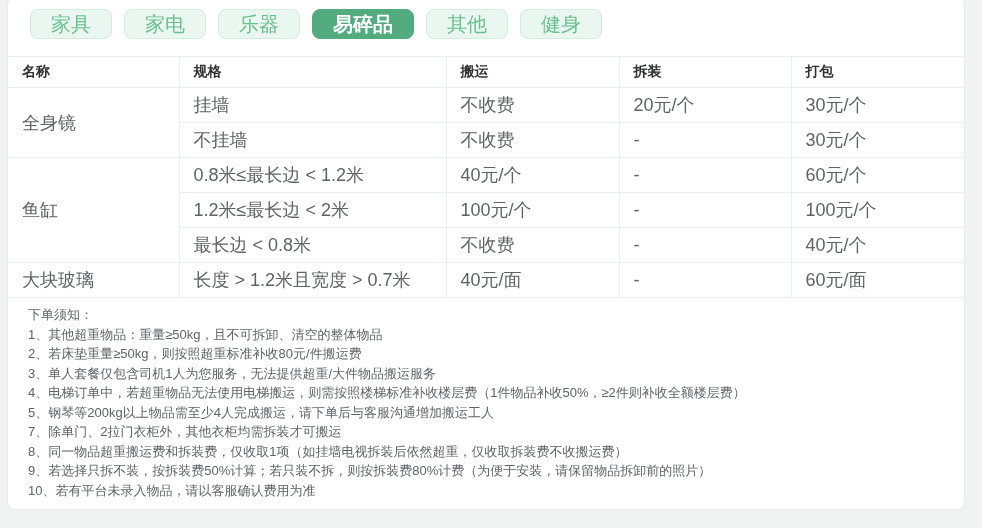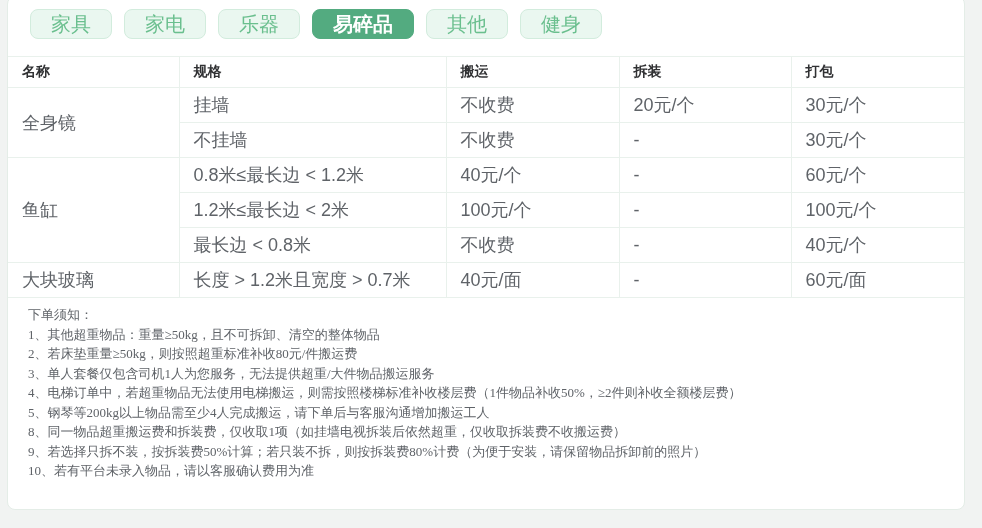--- a/index.html
+++ b/index.html
@@ -78,21 +78,20 @@
     font-size:14px;
   }
   tbody td{height:35px;}
   td.name-cell{vertical-align:middle;}
   
   .notes{
     padding:7px 20px 0 20px;
     font-size:13px;
     color:var(--cell-text);
     line-height:19.5px;
-    font-family:Liberation Serif, serif;
   }
   .notes .note-line{white-space:nowrap;}
 </style>
 </head>
 <body>
 
 <div class="card">
 
   <div class="tabbar">
       <div class="tab">家具</div>
@@ -163,18 +162,19 @@
       </tbody>
   </table>
 
   <div class="notes">
     <div class="note-line">下单须知：</div>
   <div class="note-line">1、其他超重物品：重量≥50kg，且不可拆卸、清空的整体物品</div>
       <div class="note-line">2、若床垫重量≥50kg，则按照超重标准补收80元/件搬运费</div>
       <div class="note-line">3、单人套餐仅包含司机1人为您服务，无法提供超重/大件物品搬运服务</div>
       <div class="note-line">4、电梯订单中，若超重物品无法使用电梯搬运，则需按照楼梯标准补收楼层费（1件物品补收50%，≥2件则补收全额楼层费）</div>
       <div class="note-line">5、钢琴等200kg以上物品需至少4人完成搬运，请下单后与客服沟通增加搬运工人</div>
+      <div class="note-line">7、除单门、2拉门衣柜外，其他衣柜均需拆装才可搬运</div>
       <div class="note-line">8、同一物品超重搬运费和拆装费，仅收取1项（如挂墙电视拆装后依然超重，仅收取拆装费不收搬运费）</div>
       <div class="note-line">9、若选择只拆不装，按拆装费50%计算；若只装不拆，则按拆装费80%计费（为便于安装，请保留物品拆卸前的照片）</div>
       <div class="note-line">10、若有平台未录入物品，请以客服确认费用为准</div>
     </div>
 
 </div>
 
 </body></html>

